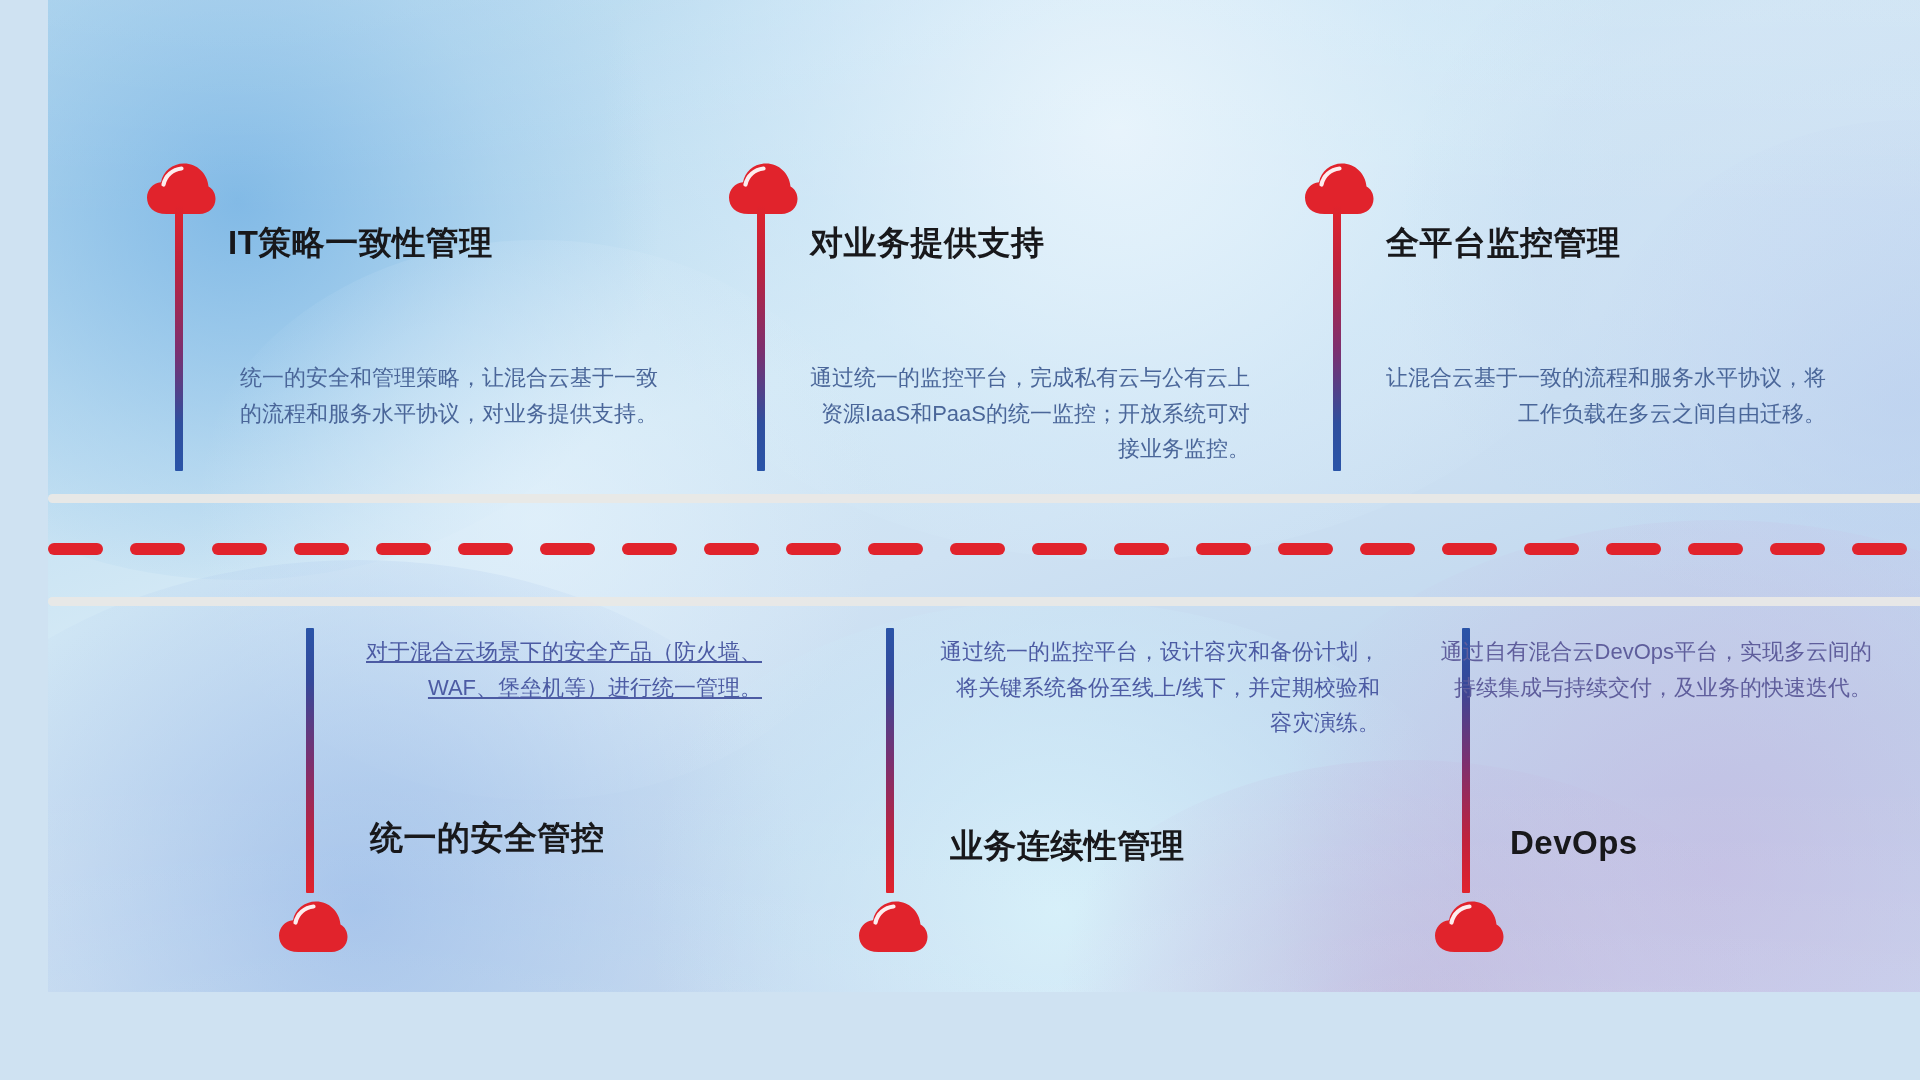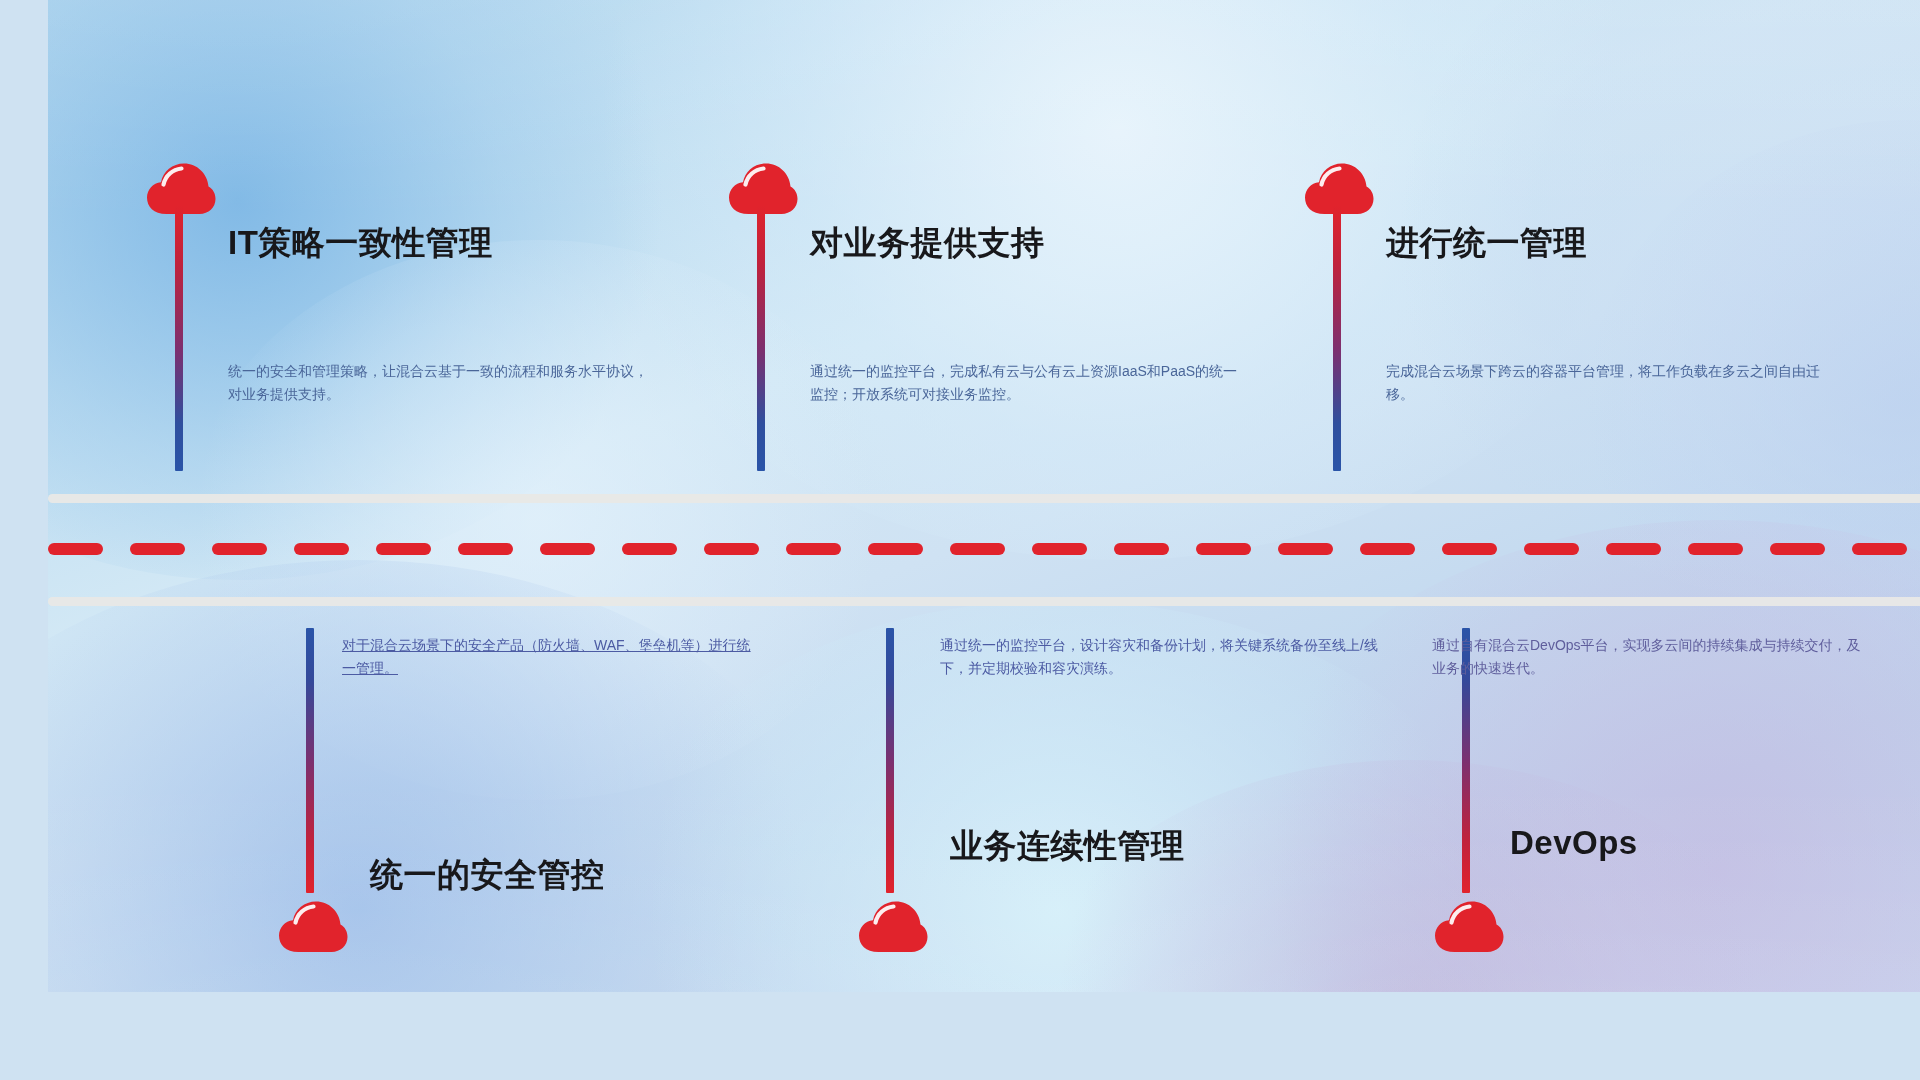--- a/index.html
+++ b/index.html
@@ -113,24 +113,25 @@
   .heading {
     position: absolute;
     font-size: 33px;
     font-weight: bold;
     color: #18181b;
     letter-spacing: 0.5px;
     white-space: nowrap;
   }
   .body-text {
     position: absolute;
-    font-size: 14px;
+    font-size: 22px;
     line-height: 1.62;
     color: #4a6699;
     width: 460px;
+    text-align: right;
   }
   .body-text.violet { color: #5f5e9c; }
   .body-text.indigo { color: #4c5ba3; }
 </style>
 </head>
 <body>
 
 <div id="stage">
 
   <div class="bg-layer bg-base"></div>
@@ -170,22 +171,22 @@
   </div>
 
   <div class="col">
     <div class="cloud" style="left:1254px; top:160px;">
       <svg viewBox="0 0 72 56" xmlns="http://www.w3.org/2000/svg">
         <path d="M22.5 54 C9.5 54 3 46.5 3 37.5 C3 29.5 9 23 17 22.2 C19 11.5 28.5 3.5 40 3.5 C53 3.5 63.5 13.5 64.5 26.5 C69 29 71.5 33.5 71.5 39 C71.5 47.5 64.5 54 55.5 54 Z" fill="#e1232c"></path>
         <path d="M19.5 24.5 C21.5 15.5 28.5 9.5 37.5 8.5" fill="none" stroke="#ffffff" stroke-width="4.2" stroke-linecap="round" opacity="0.92"></path>
       </svg>
     </div>
     <div class="stem stem-down" style="left:1285px; top:206px; height:265px;"></div>
-    <div class="heading" style="left:1338px; top:221px;">进行统一管理</div>
-    <div class="body-text" style="left:1338px; top:360px; width:440px;">完成混合云场景下跨云的容器平台管理，将工作负载在多云之间自由迁移。</div>
+    <div class="heading" style="left:1338px; top:221px;">全平台监控管理</div>
+    <div class="body-text" style="left:1338px; top:360px; width:440px;">让混合云基于一致的流程和服务水平协议，将工作负载在多云之间自由迁移。</div>
   </div>
 
   <div class="divider-band rule-solid rule-top"></div>
   <div class="divider-band rule-dashed" id="dashed-rule">
       <div class="dash" style="background: rgb(225, 35, 44);"></div>
       <div class="dash" style="background: rgb(225, 35, 44);"></div>
       <div class="dash" style="background: rgb(225, 35, 44);"></div>
       <div class="dash" style="background: rgb(225, 35, 44);"></div>
       <div class="dash" style="background: rgb(225, 35, 44);"></div>
       <div class="dash" style="background: rgb(225, 35, 44);"></div>
@@ -205,21 +206,21 @@
       <div class="dash" style="background: rgb(225, 35, 44);"></div>
       <div class="dash" style="background: rgb(225, 35, 44);"></div>
       <div class="dash" style="background: rgb(225, 35, 44);"></div>
       <div class="dash" style="background: rgb(225, 35, 44);"></div>
     </div>
   <div class="divider-band rule-solid rule-bottom"></div>
 
   <div class="col">
     <div class="stem stem-up" style="left:258px; top:628px; height:265px;"></div>
     <div class="body-text indigo" style="left:294px; top:634px; width:420px;text-decoration:underline;">对于混合云场景下的安全产品（防火墙、WAF、堡垒机等）进行统一管理。</div>
-    <div class="heading" style="left:322px; top:853px;">统一的安全管控</div>
+    <div class="heading" style="left:322px; top:816px;">统一的安全管控</div>
     <div class="cloud" style="left:228px; top:898px;">
       <svg viewBox="0 0 72 56" xmlns="http://www.w3.org/2000/svg">
         <path d="M22.5 54 C9.5 54 3 46.5 3 37.5 C3 29.5 9 23 17 22.2 C19 11.5 28.5 3.5 40 3.5 C53 3.5 63.5 13.5 64.5 26.5 C69 29 71.5 33.5 71.5 39 C71.5 47.5 64.5 54 55.5 54 Z" fill="#e1232c"></path>
         <path d="M19.5 24.5 C21.5 15.5 28.5 9.5 37.5 8.5" fill="none" stroke="#ffffff" stroke-width="4.2" stroke-linecap="round" opacity="0.92"></path>
       </svg>
     </div>
   </div>
 
   <div class="col">
     <div class="stem stem-up" style="left:838px; top:628px; height:265px;"></div>

